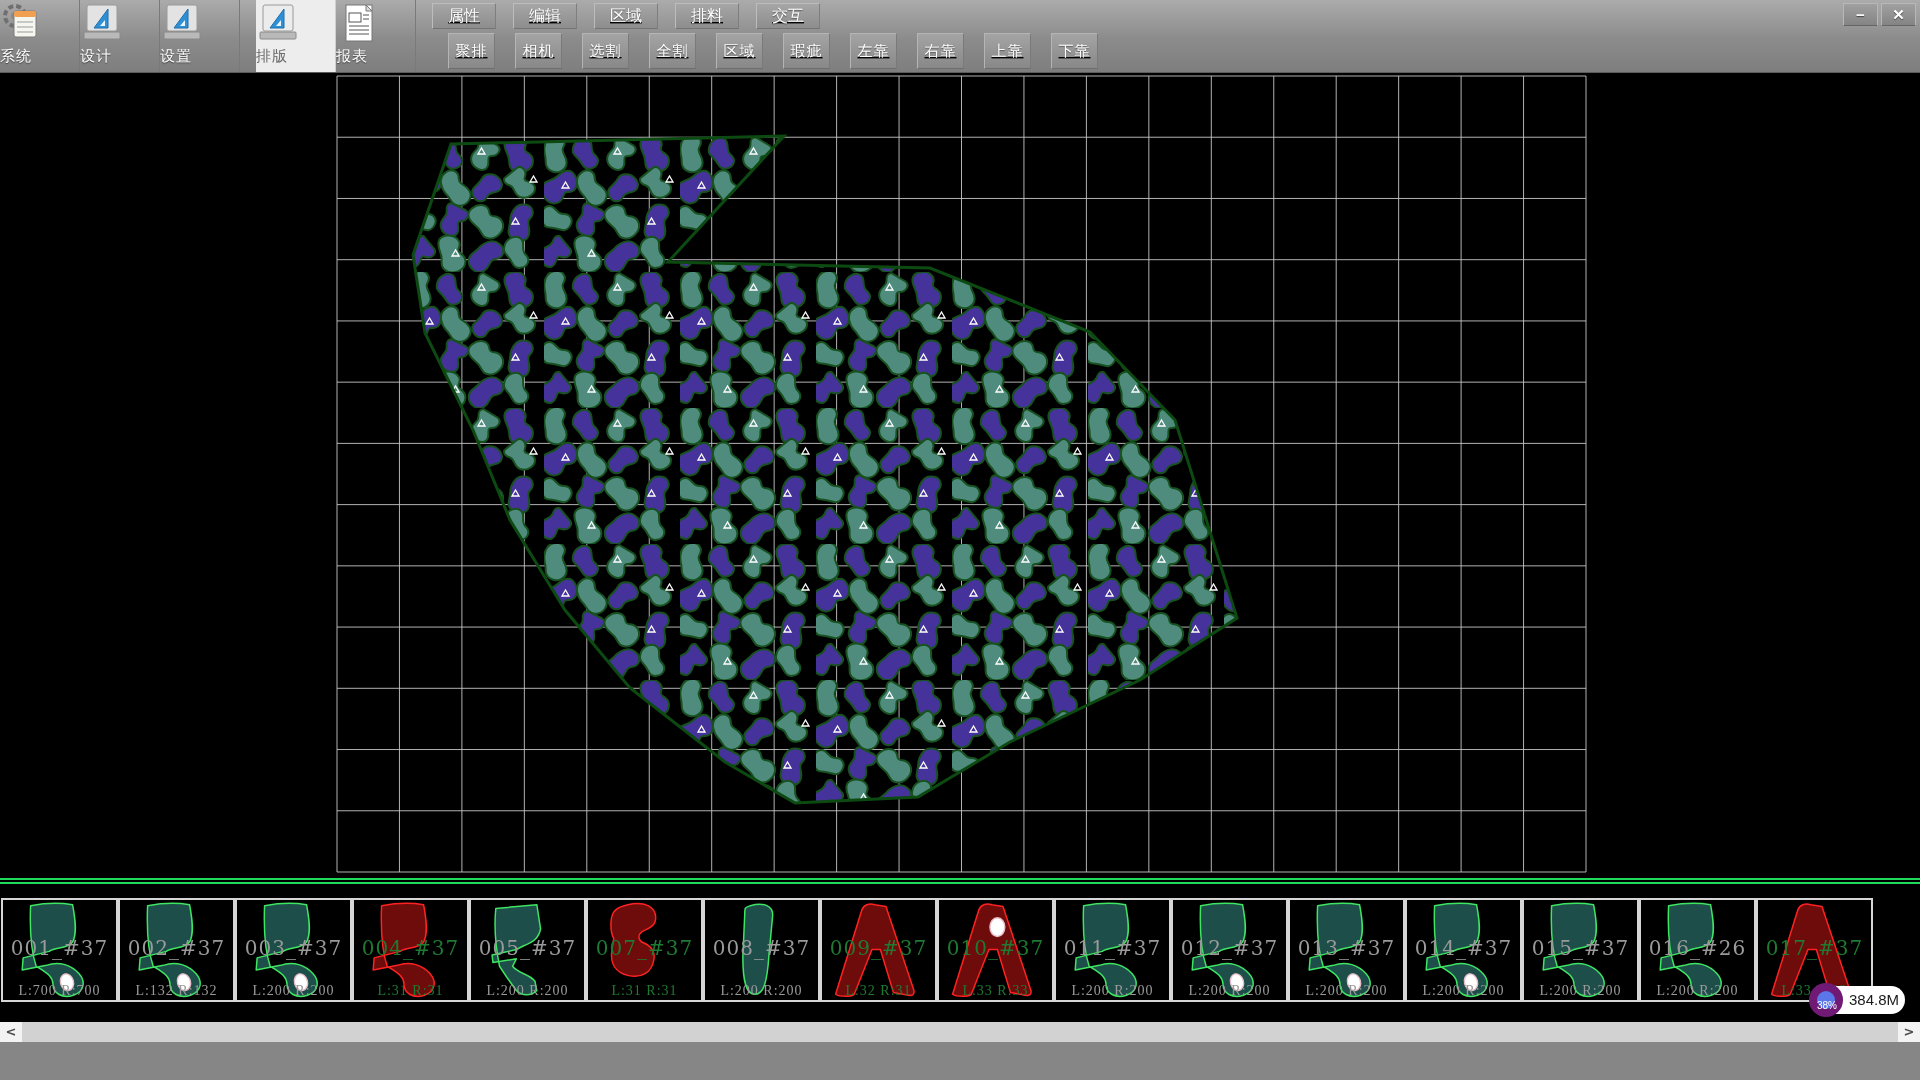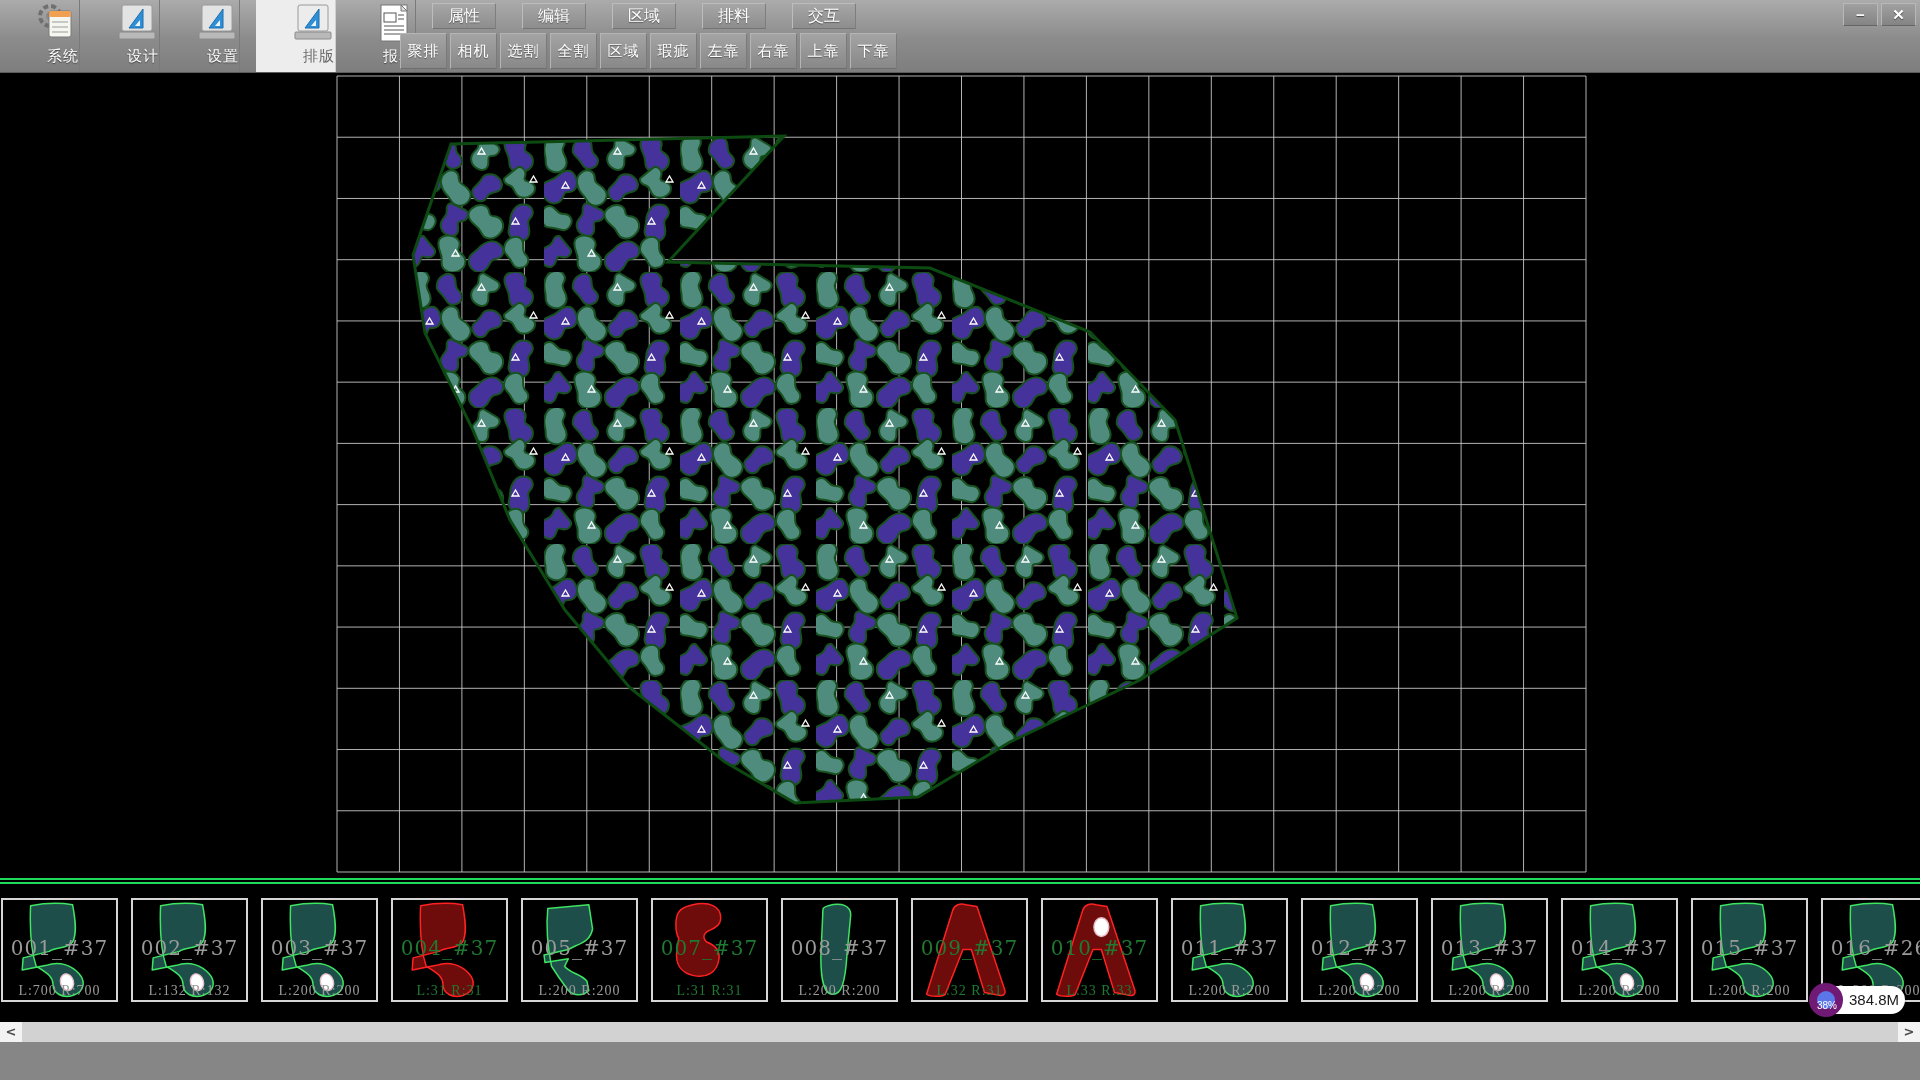--- a/index.html
+++ b/index.html
@@ -3,49 +3,49 @@
 <meta charset="utf-8">
 <style>
   html,body{margin:0;padding:0;background:#000;width:1920px;height:1080px;overflow:hidden;
     font-family:"Liberation Sans",sans-serif;-webkit-font-smoothing:antialiased;}
   #stage{position:relative;width:1920px;height:1080px;background:#000;}
 
   
   #topbar{position:absolute;left:0;top:0;width:1920px;height:72px;
     background:linear-gradient(#ababab,#8b8b8b 55%,#7e7e7e);border-bottom:1px solid #5c5c5c;}
   #app-tabs{position:absolute;left:0;top:0;height:72px;display:flex;}
-  .app-tab{width:79px;height:72px;position:relative;display:flex;flex-direction:column;align-items:flex-end;
+  .app-tab{width:79px;height:72px;position:relative;display:flex;flex-direction:column;align-items:flex-start;
     justify-content:flex-start;border-right:1px solid #7a7a7a;cursor:default;}
   .app-tab.active{background:#ededed;border-right-color:#cfcfcf;margin-left:16px;}
   .app-icon{width:44px;height:42px;margin-top:3px;}
   .app-icon svg{width:44px;height:42px;}
   .app-label{font-size:15px;color:#fff;text-shadow:0 1px 1px rgba(60,60,60,.9);margin-top:2px;letter-spacing:1px;}
   .app-tab.active .app-label{color:#6a6a6a;text-shadow:none;}
 
-  #menu-row1{position:absolute;left:432px;top:3px;display:flex;gap:26px;}
+  #menu-row1{position:absolute;left:432px;top:3px;display:flex;gap:17px;text-decoration:underline;}
   .menu-tab{width:64px;height:26px;line-height:24px;text-align:center;font-size:16px;color:#fff;
     text-shadow:0 1px 1px #555;background:linear-gradient(#a6a6a6,#8d8d8d);
     border:1px solid #bdbdbd;border-bottom-color:#747474;border-right-color:#7e7e7e;box-sizing:border-box;}
-  #menu-row2{position:absolute;left:400px;top:33px;display:flex;gap:3px;}
+  #menu-row2{position:absolute;left:448px;top:33px;display:flex;gap:20px;text-decoration:underline;}
   .tool-btn{width:47px;height:36px;line-height:34px;text-align:center;font-size:15px;color:#fff;
     text-shadow:0 1px 1px #555;background:linear-gradient(#a4a4a4,#888);
     border:1px solid #b5b5b5;border-bottom-color:#6e6e6e;border-right-color:#7a7a7a;box-sizing:border-box;letter-spacing:1px;}
   #win-controls{position:absolute;right:4px;top:3px;display:flex;gap:3px;}
   .win-btn{width:35px;height:23px;text-align:center;line-height:21px;color:#fff;font-size:15px;font-weight:bold;
     background:linear-gradient(#a0a0a0,#848484);border:1px solid #b8b8b8;border-bottom-color:#666;box-sizing:border-box;
     text-shadow:0 1px 1px #444;}
 
   
   #canvas-svg{position:absolute;left:0;top:0;}
 
   
   #thumbstrip{position:absolute;left:0;top:878px;width:1920px;height:144px;background:#000;}
   .green-line{position:absolute;left:0;width:1920px;height:2px;background:#1fd95c;}
   #thumbs{position:absolute;left:1px;top:20px;height:104px;display:flex;overflow:hidden;width:1919px;}
-  .thumb{position:relative;flex:0 0 113px;height:100px;border:2px solid #d6d6d6;margin-right:13px;background:#000;}
+  .thumb{position:relative;flex:0 0 113px;height:100px;border:2px solid #d6d6d6;margin-right:0;background:#000;}
   .thumb svg.shape{position:absolute;left:4px;top:1px;width:105px;height:97px;}
   .thumb .num{position:absolute;left:0;top:36px;width:100%;text-align:center;
     font-family:"DejaVu Serif",serif;font-size:20px;letter-spacing:1px;}
   .thumb .sub{position:absolute;left:0;bottom:1px;width:100%;text-align:center;
     font-family:Liberation Serif, serif;font-size:14px;letter-spacing:1px;}
   .c-gray{color:#9a9a9a;} .c-green{color:#1f7a32;}
 
   
   #hscroll{position:absolute;left:0;top:1022px;width:1920px;height:20px;background:#d2d2d2;}
   .scroll-btn{position:absolute;top:0;width:22px;height:20px;background:#f3f3f3;color:#4a4a4a;

